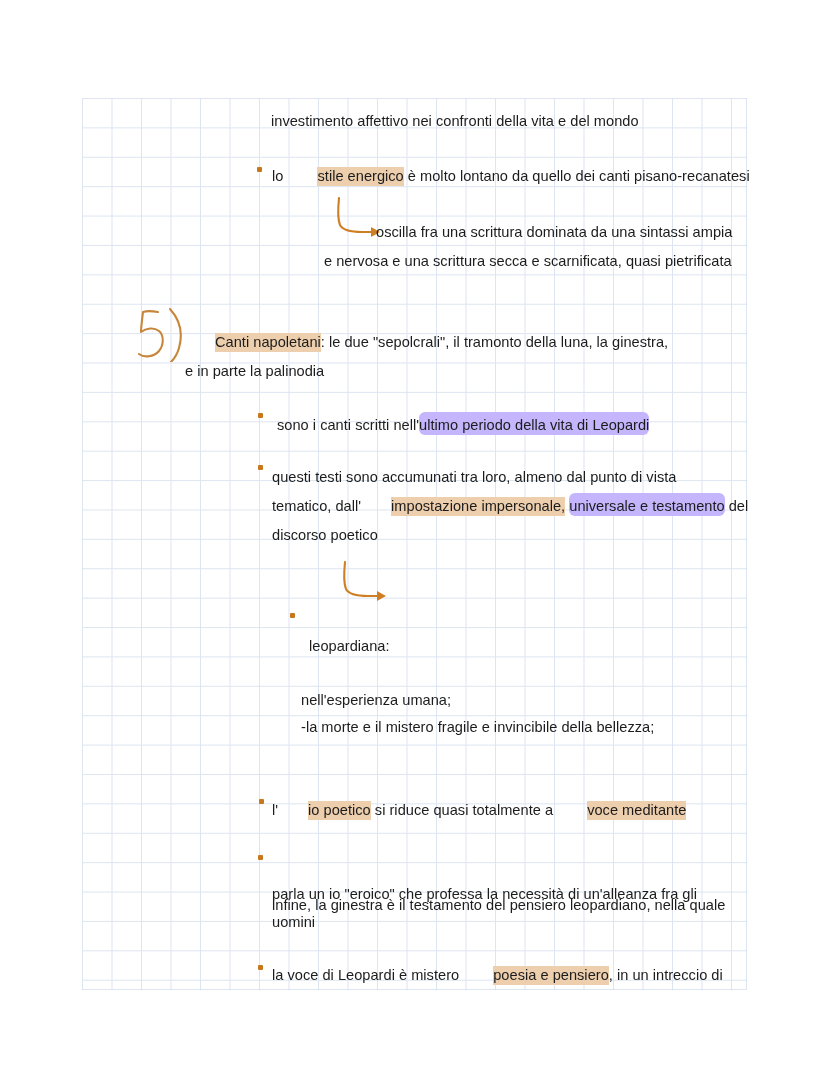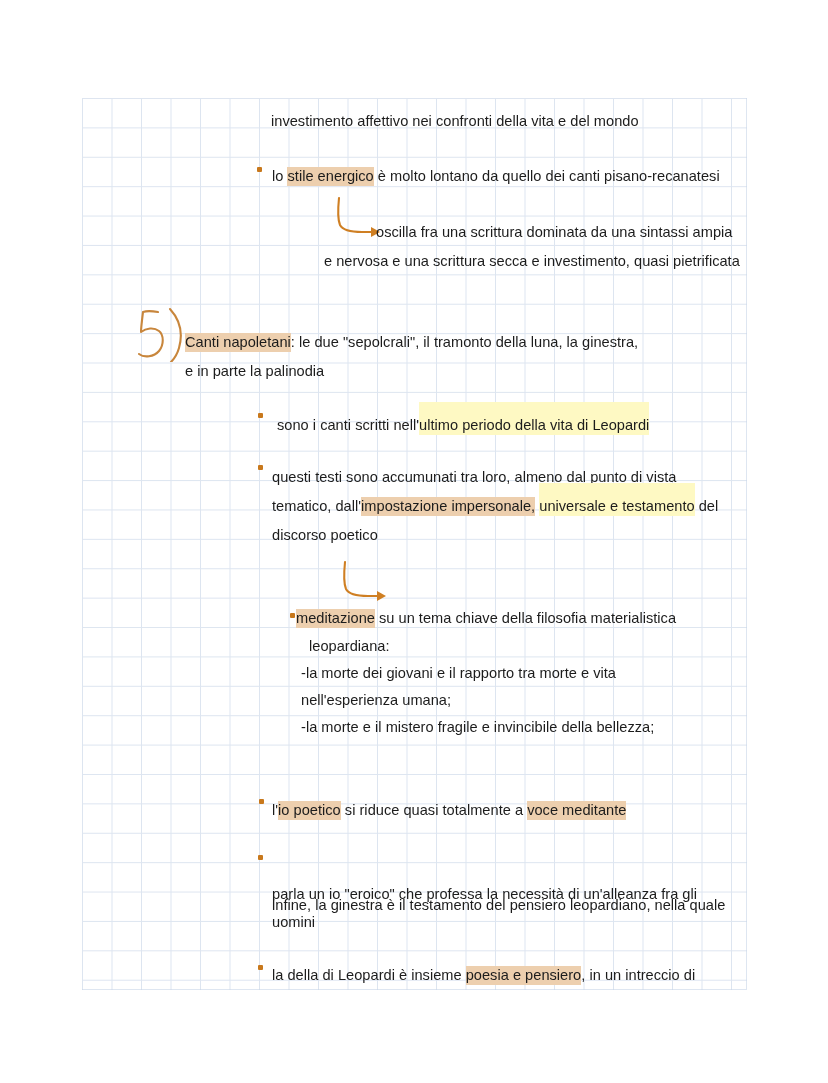--- a/index.html
+++ b/index.html
@@ -60,28 +60,30 @@
     letter-spacing: 0.02px;
   }
   .bullet {
     position: absolute;
     width: 5px;
     height: 5px;
     background: #c8781c;
     border-radius: 1px;
   }
   .hl {
-    background: #fef9c3;
-    padding: 15px 0 2px 0;
+    background: #c4b5fd;
+    padding: 5px 0 2px 0;
     box-decoration-break: clone;
+    border-radius: 6px;
   }
   .hl-strong {
     background: #edcfae;
     padding: 1px 0 2px 0;
     box-decoration-break: clone;
+    margin-left: 30px;
   }
 
   
   .mark {
     position: absolute;
     pointer-events: none;
   }
 </style>
 </head>
 <body>
@@ -115,21 +117,21 @@
     <span class="bullet" style="left:257px; top:167px;"></span>
     <div class="line" style="left:272px; top:167px;">
       <span>lo </span><span class="hl-strong">stile energico</span><span> è molto lontano da quello dei canti pisano-recanatesi</span>
     </div>
 
     <div class="line" style="left:376px; top:223px;">
       <span>oscilla fra una scrittura dominata da una sintassi ampia</span>
     </div>
 
     <div class="line" style="left:324px; top:252px;">
-      <span>e nervosa e una scrittura secca e investimento, quasi pietrificata</span>
+      <span>e nervosa e una scrittura secca e scarnificata, quasi pietrificata</span>
     </div>
 
     <div class="line" style="left:185px; top:333px;">
       <span class="hl-strong">Canti napoletani</span><span>: le due "sepolcrali", il tramonto della luna, la ginestra,</span>
     </div>
 
     <div class="line" style="left:185px; top:362px;">
       <span>e in parte la palinodia</span>
     </div>
 
@@ -146,31 +148,25 @@
     <div class="line" style="left:272px; top:497px;">
       <span>tematico, dall'</span><span class="hl-strong">impostazione impersonale,</span><span> </span><span class="hl">universale e testamento</span><span> del</span>
     </div>
 
     <div class="line" style="left:272px; top:526px;">
       <span>discorso poetico</span>
     </div>
 
 
     <span class="bullet" style="left:290px; top:613px;"></span>
-    <div class="line" style="left:296px; top:609px;">
-      <span class="hl-strong">meditazione</span><span> su un tema chiave della filosofia materialistica</span>
-    </div>
 
     <div class="line" style="left:296px; top:637px;margin-left:13px;">
       <span>leopardiana:</span>
     </div>
 
-    <div class="line" style="left:301px; top:664px;">
-      <span>-la morte dei giovani e il rapporto tra morte e vita</span>
-    </div>
     <div class="line" style="left:301px; top:691px;">
       <span> nell'esperienza umana;</span>
     </div>
     <div class="line" style="left:301px; top:718px;">
       <span>-la morte e il mistero fragile e invincibile della bellezza;</span>
     </div>
 
     <span class="bullet" style="left:259px; top:799px;"></span>
     <div class="line" style="left:272px; top:801px;">
       <span>l'</span><span class="hl-strong">io poetico</span><span> si riduce quasi totalmente a </span><span class="hl-strong">voce meditante</span>
@@ -182,17 +178,17 @@
     </div>
     <div class="line" style="left:272px; top:885px;">
       <span>parla un io "eroico" che professa la necessità di un'alleanza fra gli</span>
     </div>
     <div class="line" style="left:272px; top:913px;">
       <span>uomini</span>
     </div>
 
     <span class="bullet" style="left:258px; top:965px;"></span>
     <div class="line" style="left:272px; top:966px;">
-      <span>la della di Leopardi è insieme </span><span class="hl-strong">poesia e pensiero</span><span>, in un intreccio di</span>
+      <span>la voce di Leopardi è mistero </span><span class="hl-strong">poesia e pensiero</span><span>, in un intreccio di</span>
     </div>
 
   </div>
 </div>
 
 </body></html>

